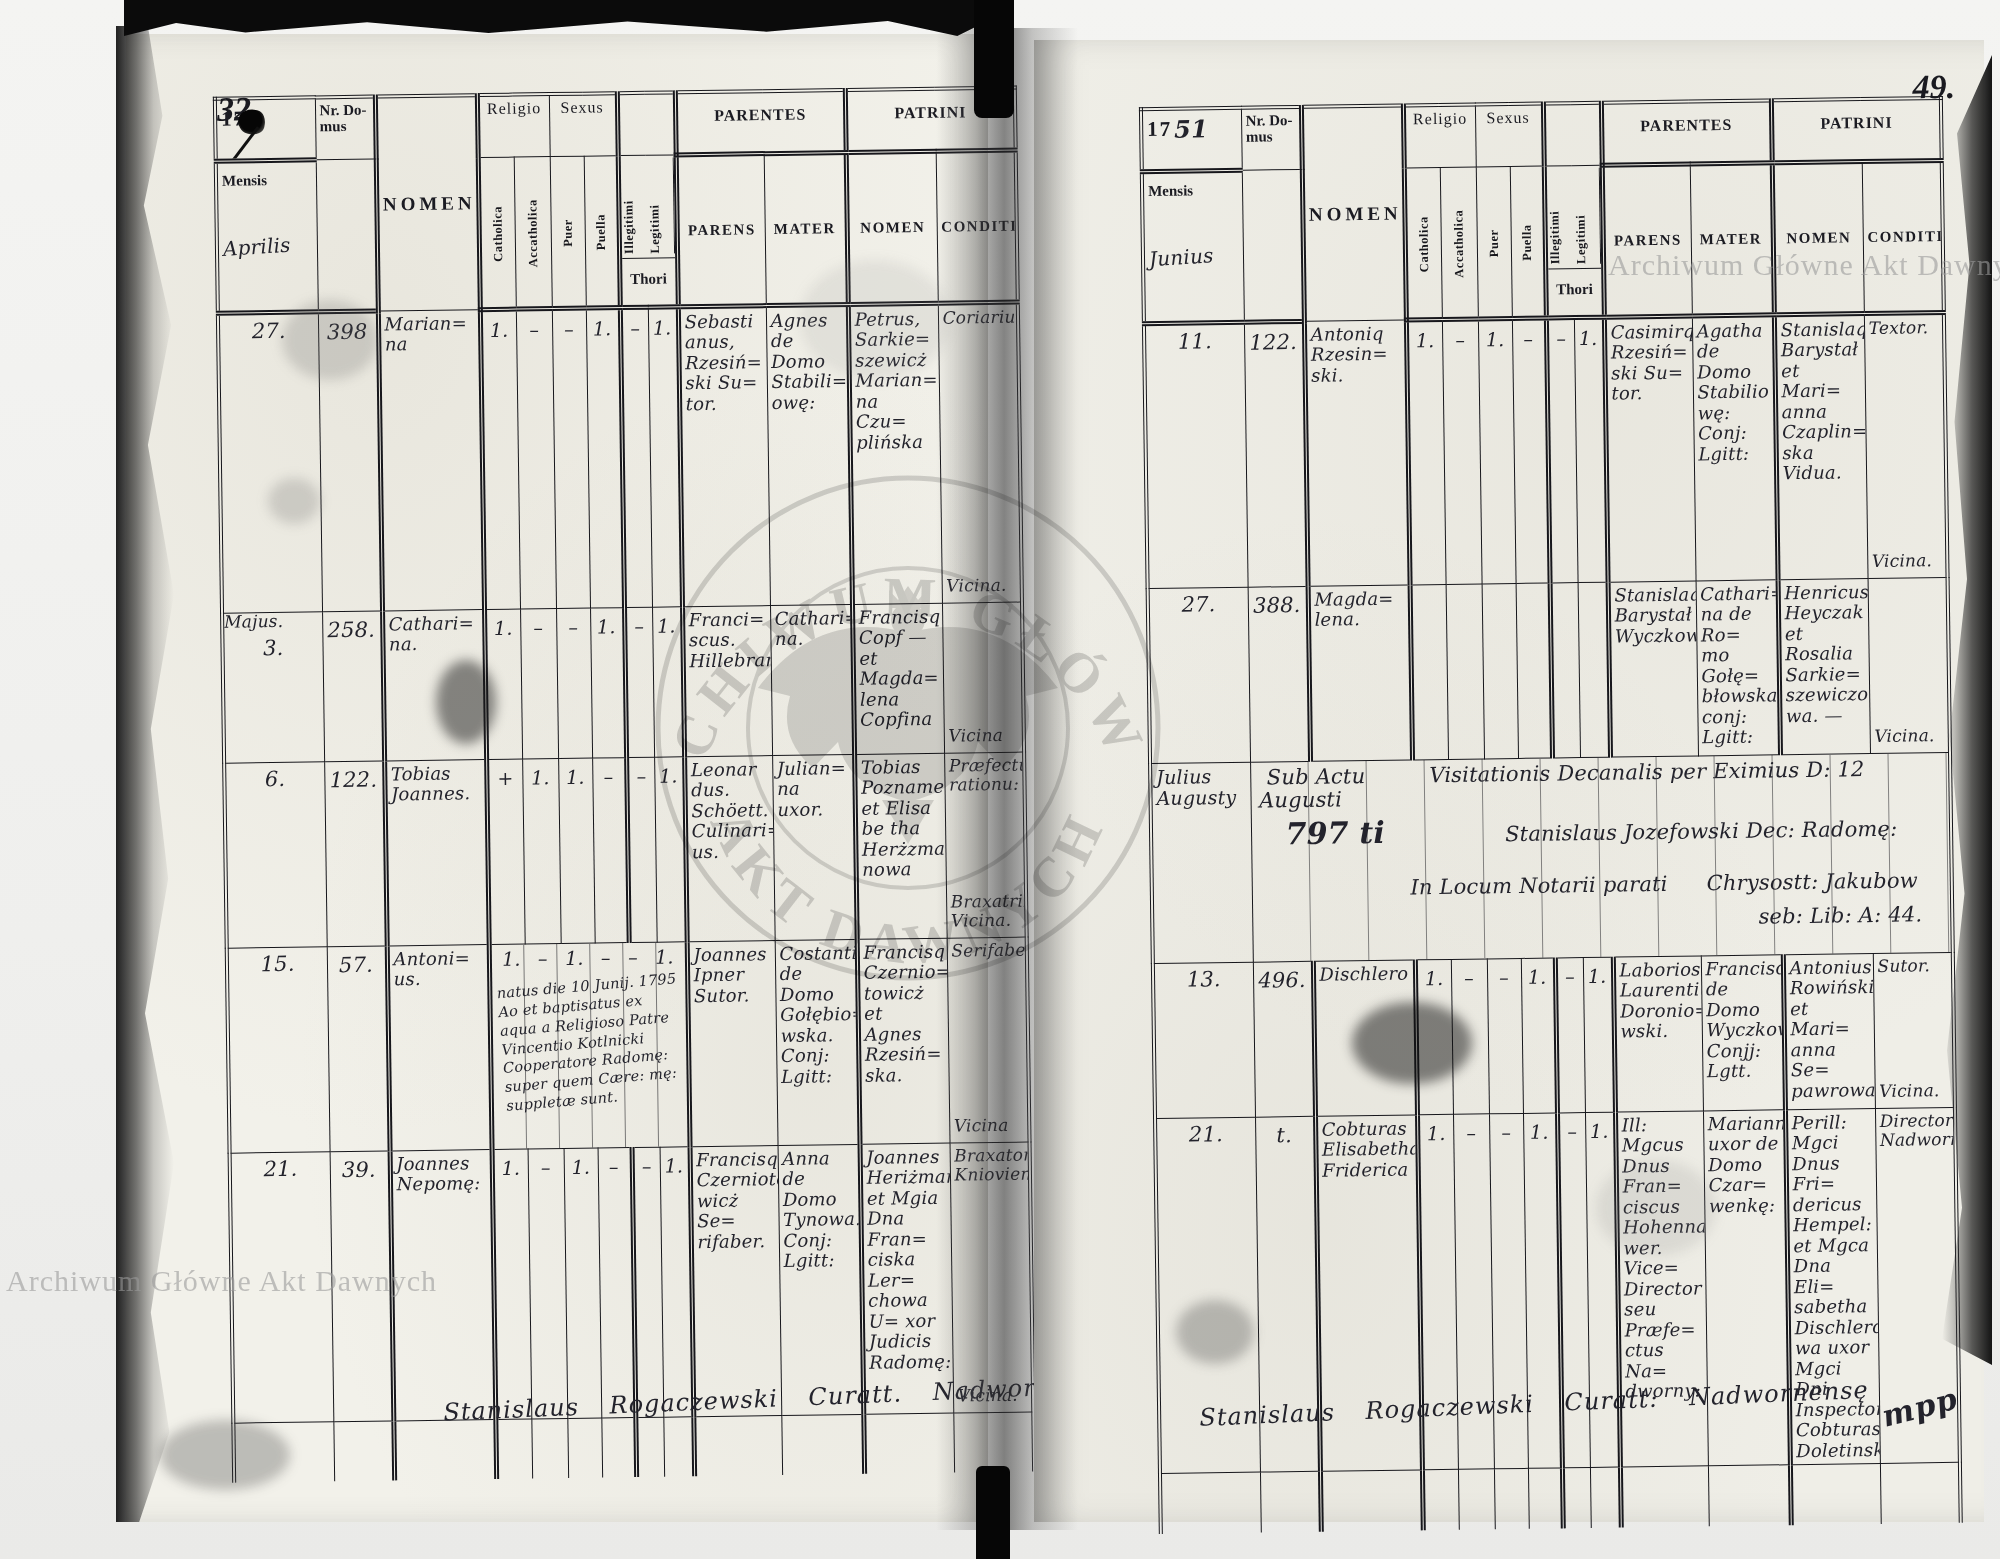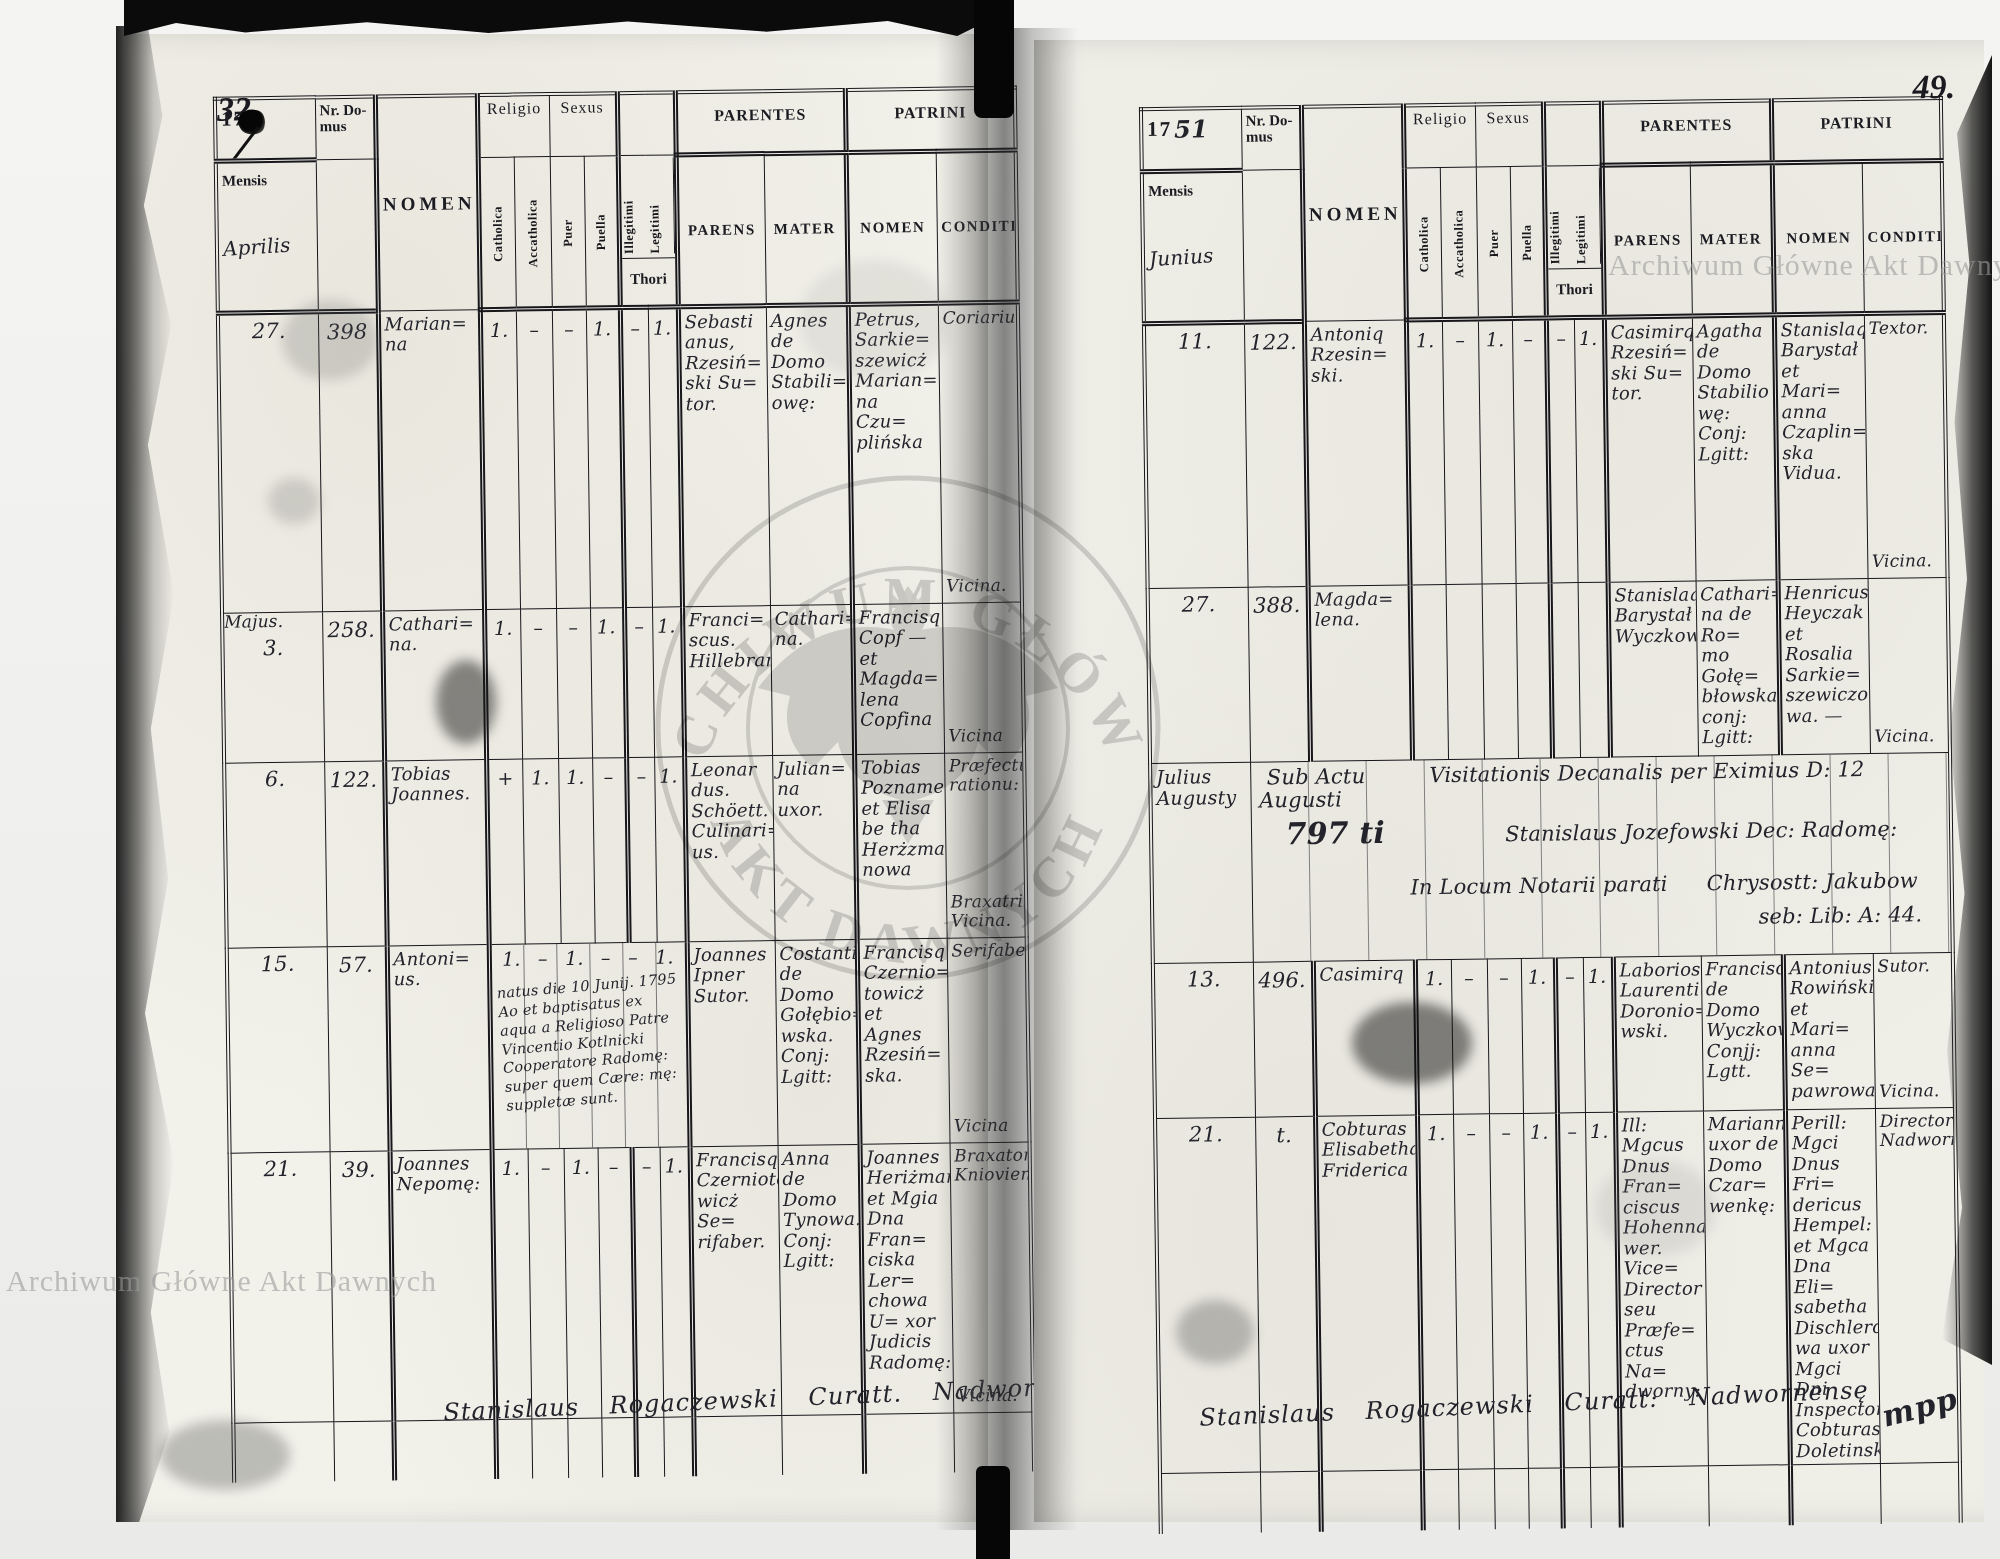--- a/index.html
+++ b/index.html
@@ -661,21 +661,21 @@
 
       <tr class="rh155">
         <td>
               <div class="hw mnote"></div>
               <div class="hw dval">13.</div>
             </td>
         <td>
               <div class="hw dval">496.</div>
             </td>
         <td class="dl">
-              <div class="hw">Casimirq</div>
+              <div class="hw">Dischlero</div>
             </td>
         <td class="mk dl">
               <div class="hw">1.</div>
             </td>
         <td class="mk">
               <div class="hw">–</div>
             </td>
         <td class="mk">
               <div class="hw">–</div>
             </td>

